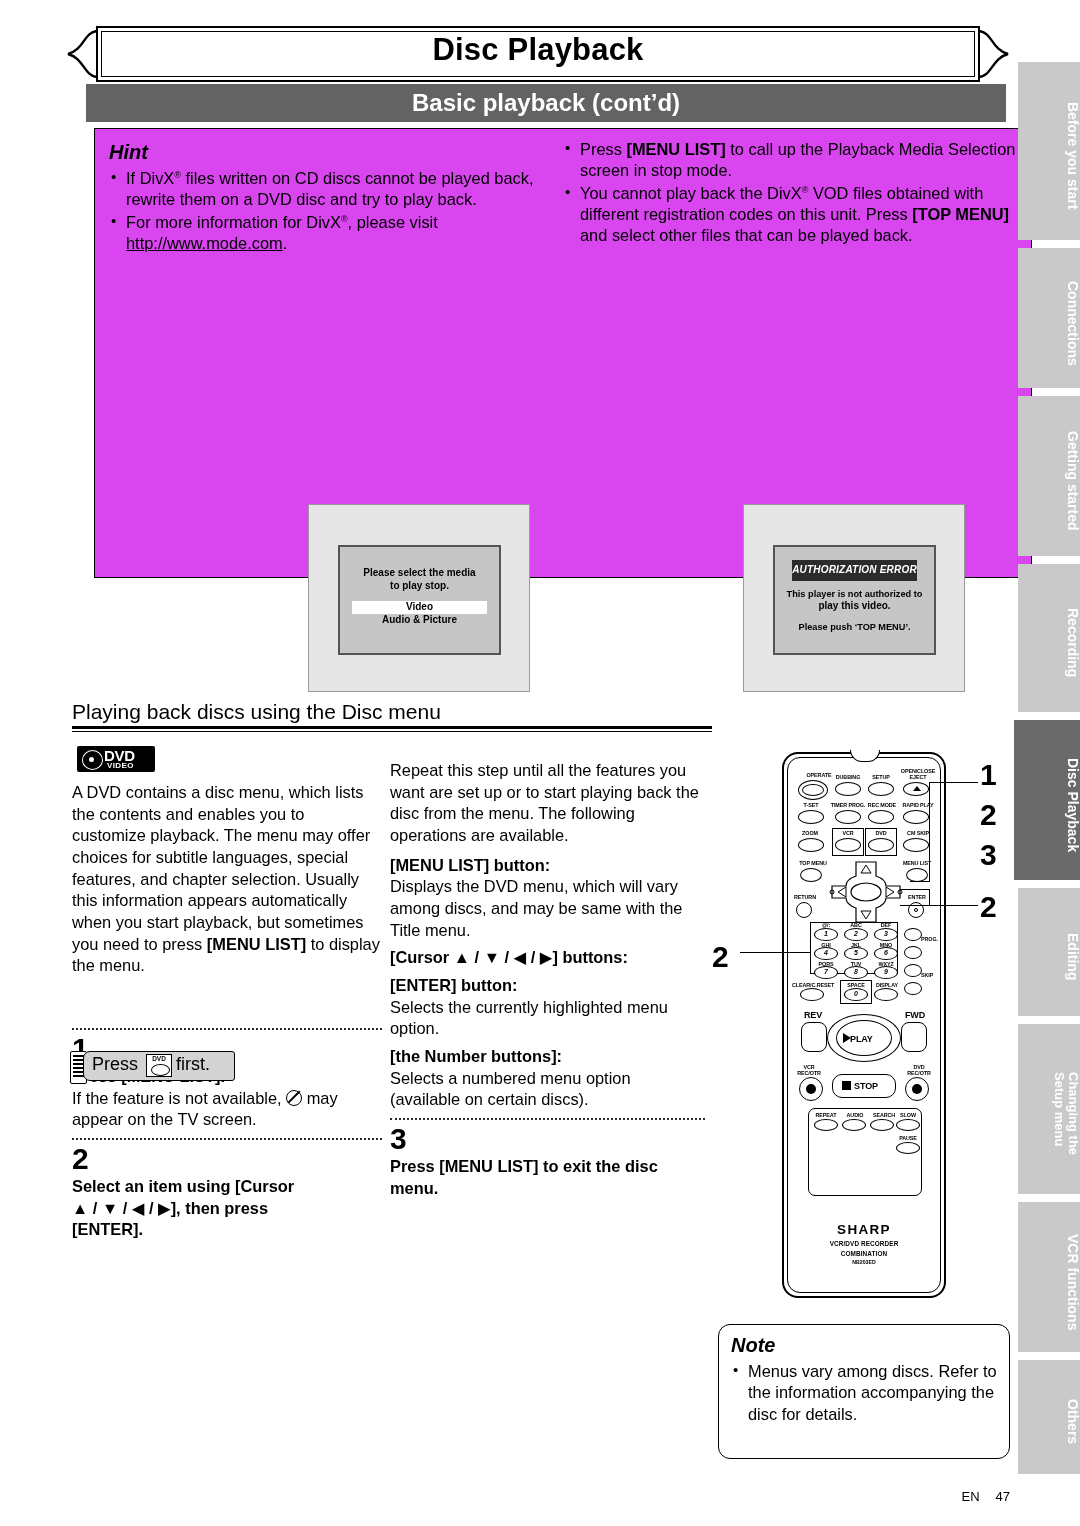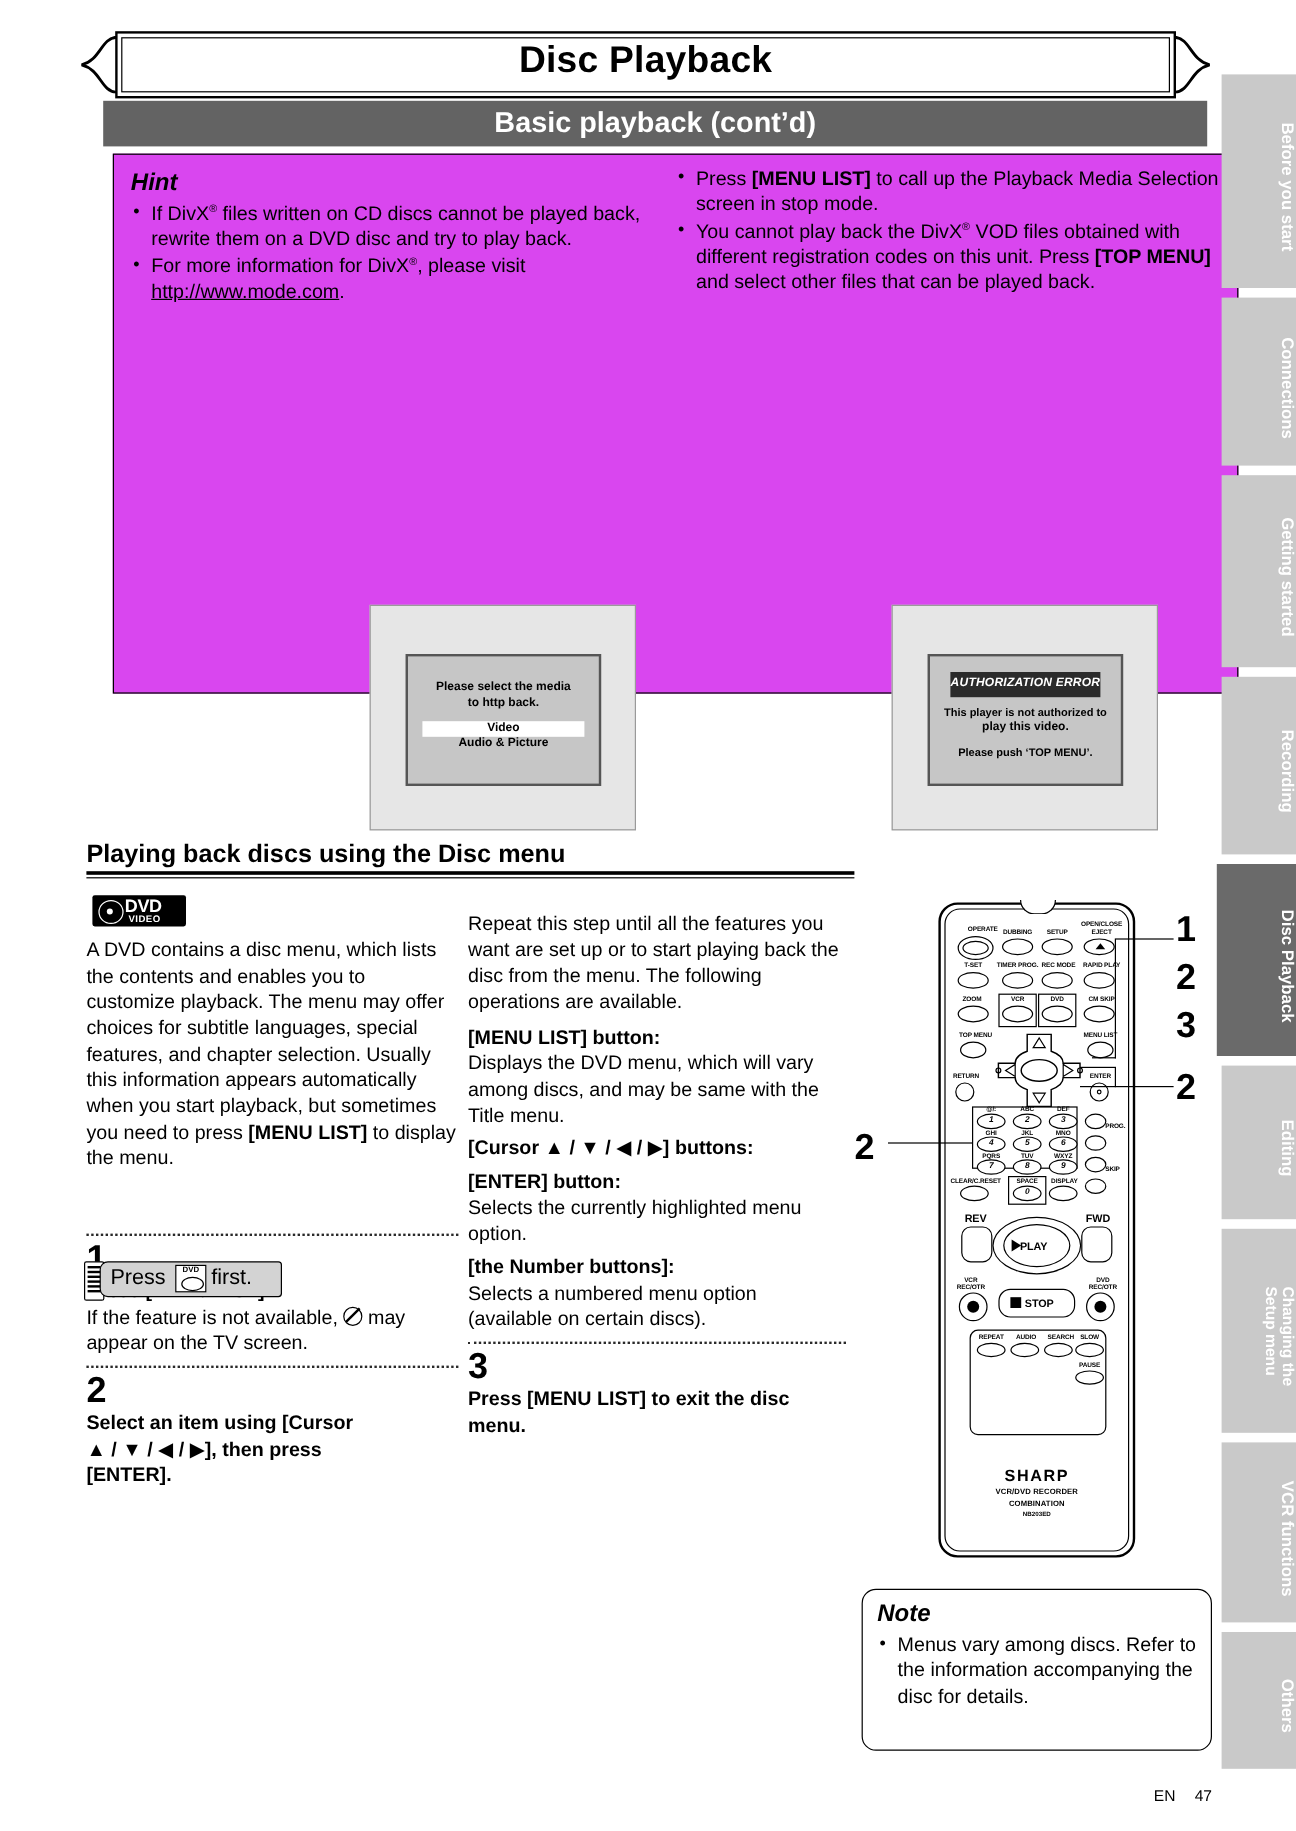--- a/index.html
+++ b/index.html
@@ -55,21 +55,21 @@
   .hi-row{background:#fff;margin:9px 12px 0 12px;}
   .norm-row{margin:0 12px;}
   #tv2{left:648px;top:375px;width:222px;height:188px;}
   #tv2 .tvinner{left:29px;top:40px;width:163px;height:110px;padding-top:13px;box-sizing:border-box;}
   .err-bar{background:#2b2b2b;color:#fff;margin:0 17px;padding:4px 0;font-size:10px;letter-spacing:.2px;font-style:italic;}
   .err-txt{margin-top:8px;font-size:9.2px;line-height:1.3;}
   .err-txt2{margin-top:9px;font-size:9.2px;}
   
   #sectionhead{
     position:absolute;left:72px;top:700px;width:640px;
-    font-size:21px;font-weight:bold;
+    font-size:21px;font-weight:normal;
   }
   #sectionhead .rule{border-bottom:3px solid #000;margin-top:2px;}
   #sectionhead .rule2{border-bottom:1px solid #000;margin-top:2px;}
   
   #dvdlogo{
     position:absolute;left:77px;top:746px;width:78px;height:26px;
     background:#000;border-radius:2px;
   }
   #dvdlogo .disc{
     position:absolute;left:5px;top:4px;width:19px;height:18px;border-radius:50%;
@@ -175,21 +175,21 @@
   <div class="hcol right">
     <ul class="bul">
       <li>Press <span class="b">[MENU LIST]</span> to call up the Playback Media Selection screen in stop mode.</li>
       <li>You cannot play back the DivX<span class="sup">®</span> VOD files obtained with different registration codes on this unit. Press <span class="b">[TOP MENU]</span> and select other files that can be played back.</li>
     </ul>
   </div>
 
   <div class="tvouter" id="tv1">
     <div class="tvinner">
       <div>Please select the media</div>
-      <div>to http back.</div>
+      <div>to play stop.</div>
       <div class="hi-row">Video</div>
       <div class="norm-row">Audio &amp; Picture</div>
     </div>
   </div>
 
   <div class="tvouter" id="tv2">
     <div class="tvinner">
       <div class="err-bar">AUTHORIZATION ERROR</div>
       <div class="err-txt">This player is not authorized to</div>
       <div style="font-size:10px">play this video.</div>

